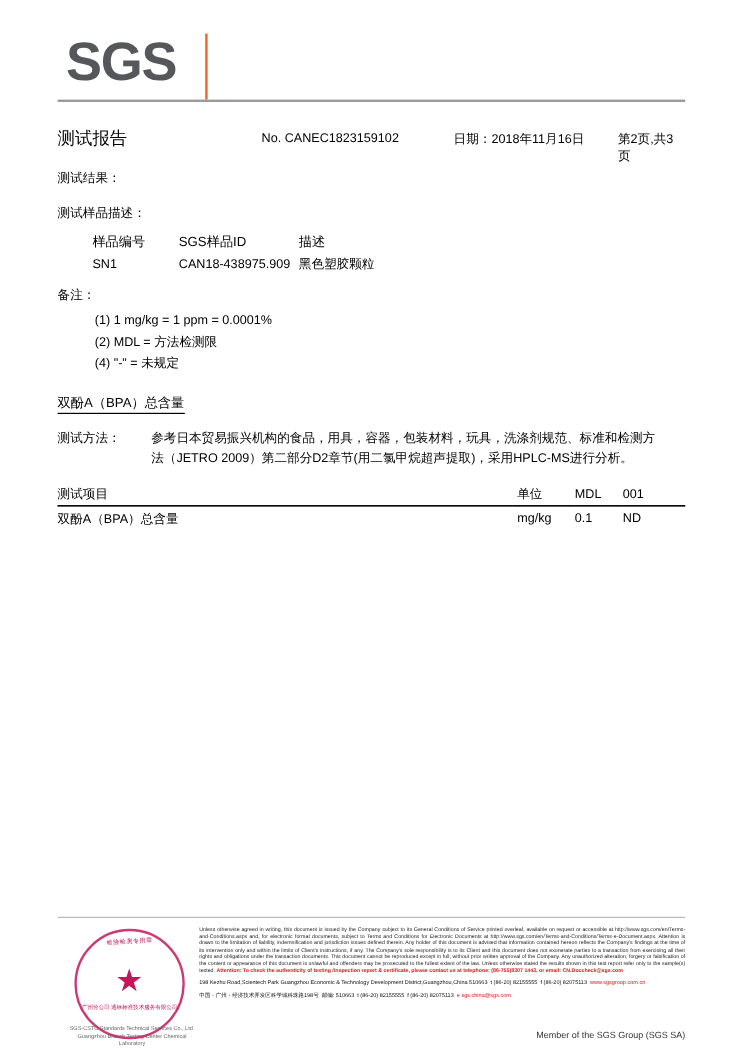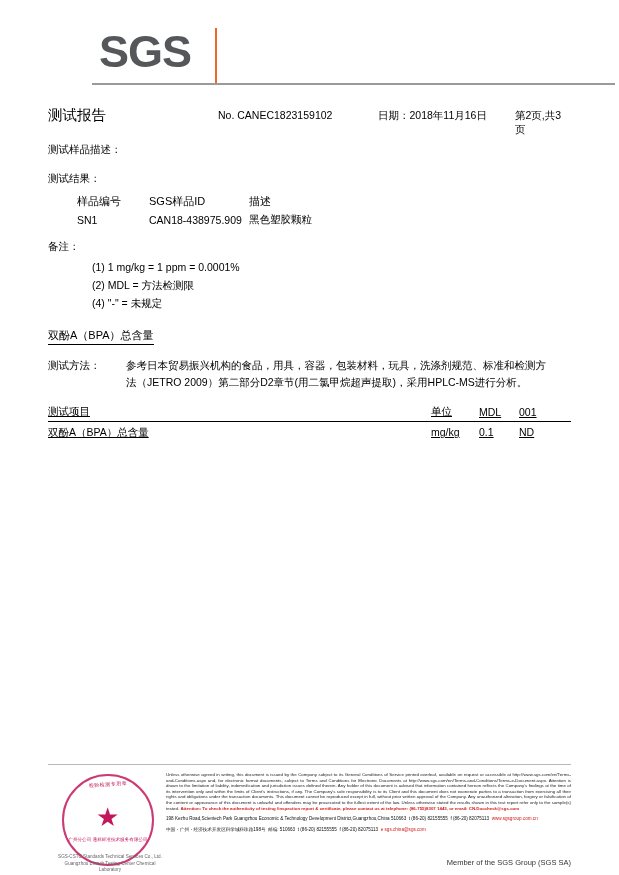--- a/index.html
+++ b/index.html
@@ -21,21 +21,20 @@
   .content {
     position: absolute;
     left: 48px;
     top: 26px;
     width: 523px;
   }
   
   .logo-row {
     position: relative;
     height: 62px;
-    margin-left: 44px;
   }
   .sgs-logo {
     position: absolute;
     left: 7px;
     top: 3px;
     font-family: "Liberation Sans", sans-serif;
     font-weight: bold;
     font-size: 45px;
     letter-spacing: -1px;
     color: #55575a;
@@ -114,21 +113,21 @@
   }
   .col-no   { width: 72px; }
   .col-id   { width: 100px; }
   .col-desc { width: 150px; }
   .cell-center { text-align: left; }
 
   .notes {
     margin-top: 4px;
   }
   .note-item {
-    margin-left: 44px;
+    margin-left: 31px;
     font-size: 10.5px;
     line-height: 18px;
   }
 
   .section-title {
     margin-top: 16px;
     font-size: 11px;
     font-weight: normal;
     display: inline-block;
     border-bottom: 1px solid #000;
@@ -149,21 +148,20 @@
   .method-body {
     margin-left: 78px;
   }
 
   
   .res-tbl {
     margin-top: 14px;
     width: 100%;
     border-collapse: collapse;
     font-size: 10.5px;
-    text-decoration: underline;
   }
   .res-tbl th {
     font-weight: normal;
     text-align: left;
     padding: 0 0 2px 0;
     border-bottom: 1px solid #000;
   }
   .res-tbl th.u-unit { width: 48px; text-align: left; padding-left: 4px;}
   .res-tbl th.u-mdl  { width: 40px; text-align: left; }
   .res-tbl th.u-val  { width: 52px; text-align: left; }
@@ -293,23 +291,23 @@
       <div class="logo-rule"></div>
     </div>
 
     <div class="hdr">
       <div class="title">测试报告</div>
       <div class="repno">No. CANEC1823159102</div>
       <div class="date">日期：2018年11月16日</div>
       <div class="pageno">第2页,共3页</div>
     </div>
 
+    <div class="line mt14">测试结果：</div>
+
     <div class="line mt14">测试样品描述：</div>
-
-    <div class="line mt14">测试结果：</div>
 
     <table class="sample-tbl">
       <thead>
         <tr>
           <th class="col-no cell-center">样品编号</th>
           <th class="col-id cell-center">SGS样品ID</th>
           <th class="col-desc">描述</th>
         </tr>
       </thead>
       <tbody>

